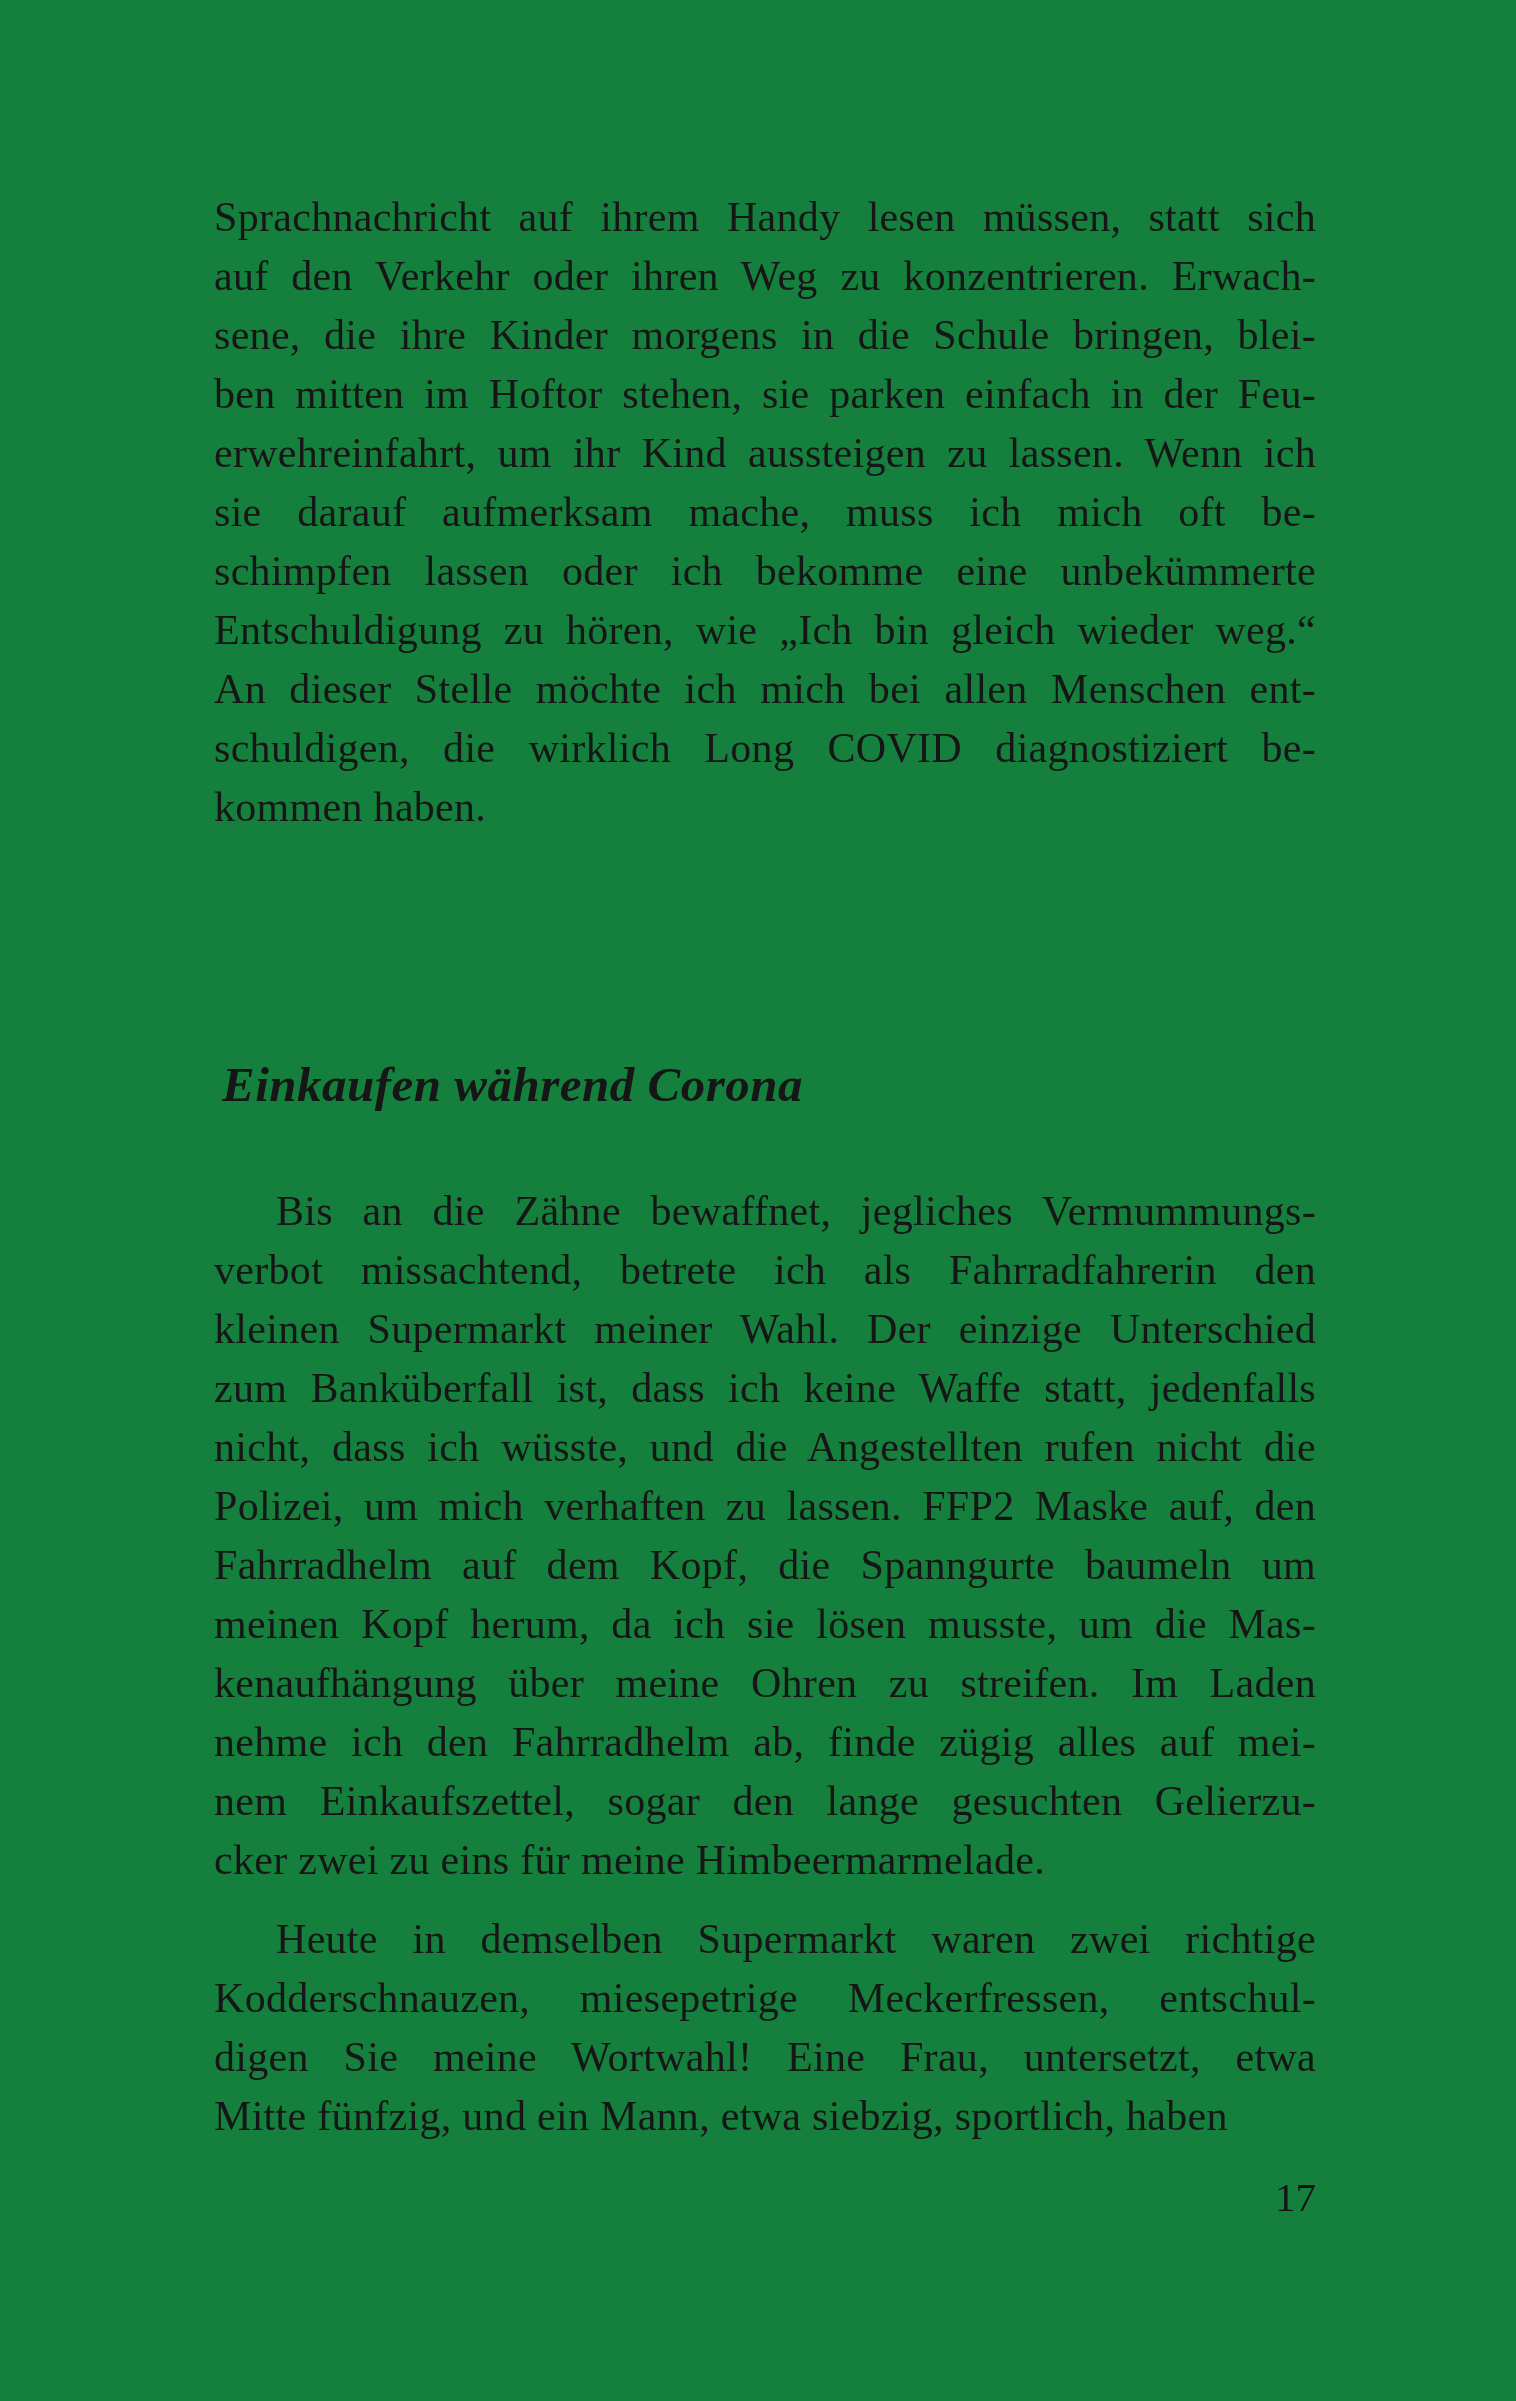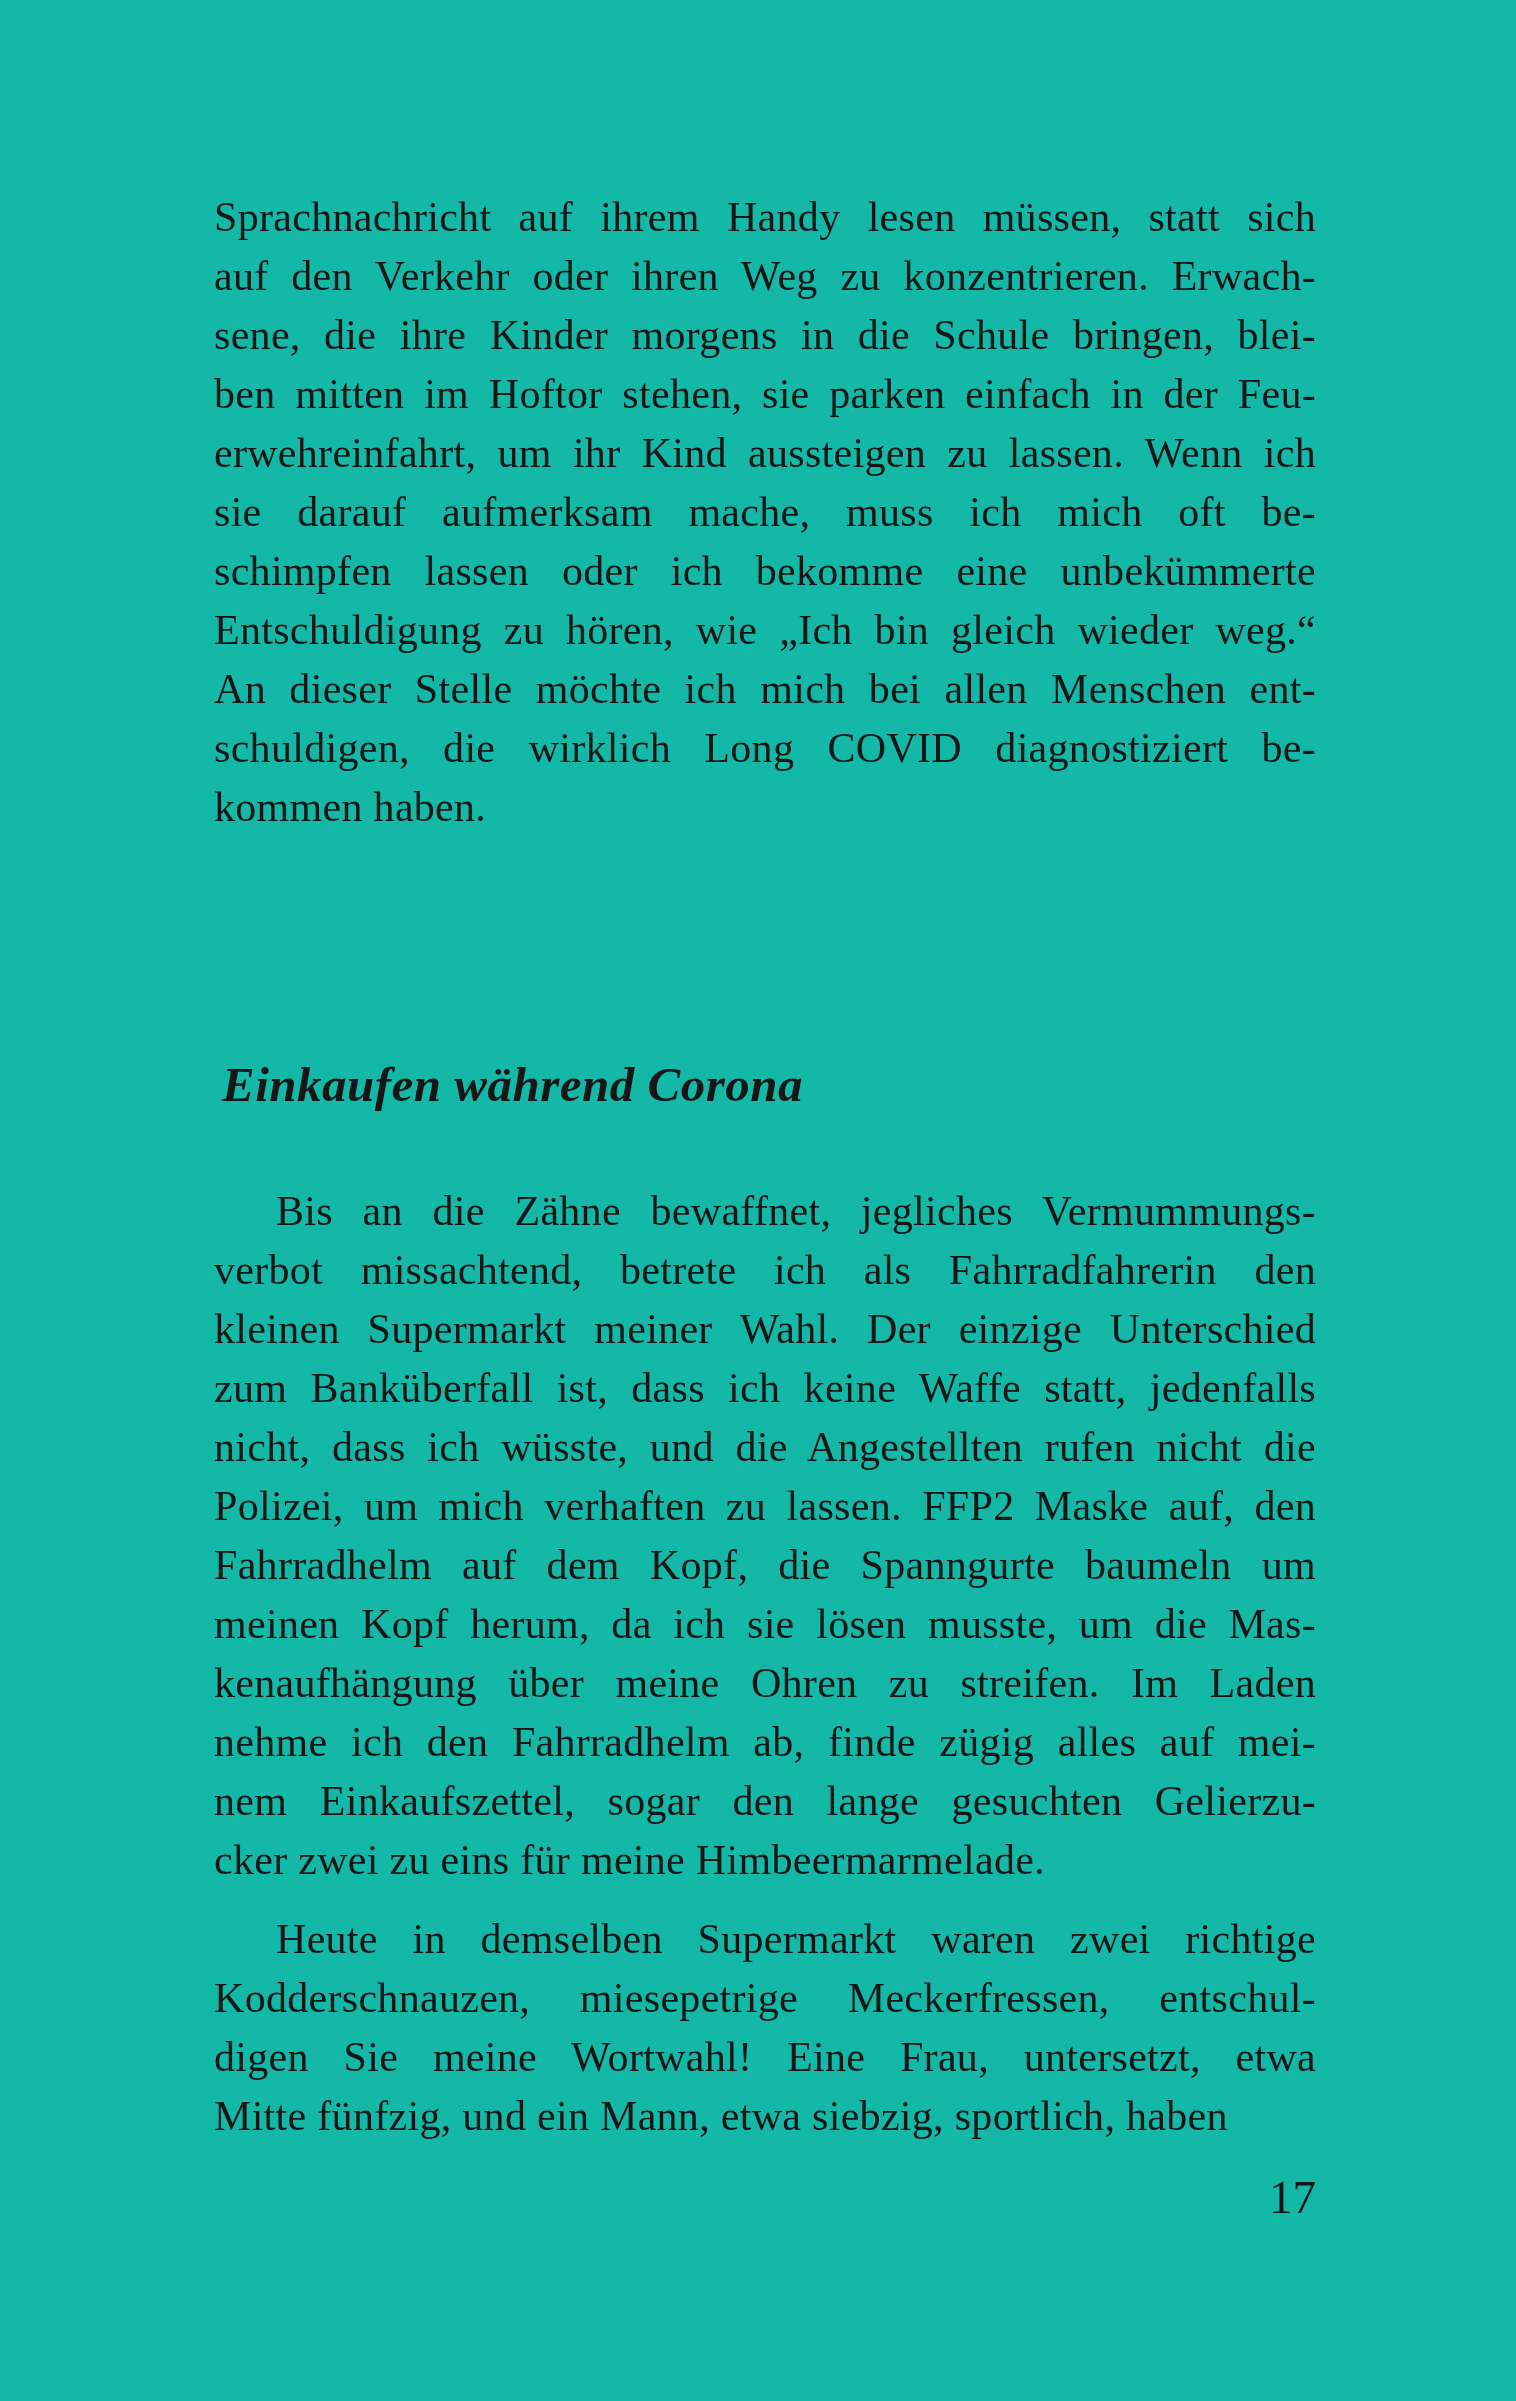--- a/index.html
+++ b/index.html
@@ -5,21 +5,21 @@
   html, body {
     margin: 0;
     padding: 0;
     background: #e8e8e8;
   }
   .page {
     position: relative;
     width: 1517px;
     height: 2401px;
     margin: 0 auto;
-    background: #14b8a6;
+    background: #15803d;
     color: #161616;
     font-family: "Liberation Serif", "DejaVu Serif", serif;
     box-sizing: border-box;
     padding: 188px 201px 0 214px;
     overflow: hidden;
   }
   .text-block {
     width: 1102px;
   }
   .paragraph {
@@ -43,21 +43,21 @@
     line-height: 59px;
     font-weight: bold;
     font-style: italic;
     margin: 218px 0 68px 8px;
     letter-spacing: 0.5px;
   }
   .page-number {
     position: absolute;
     top: 2173px;
     right: 201px;
-    font-size: 47px;
+    font-size: 41px;
     line-height: 48px;
     text-align: center;
   }
 </style>
 </head>
 <body>
 
 <div class="page">
   <div class="text-block" id="text-block">
       <div class="paragraph">

